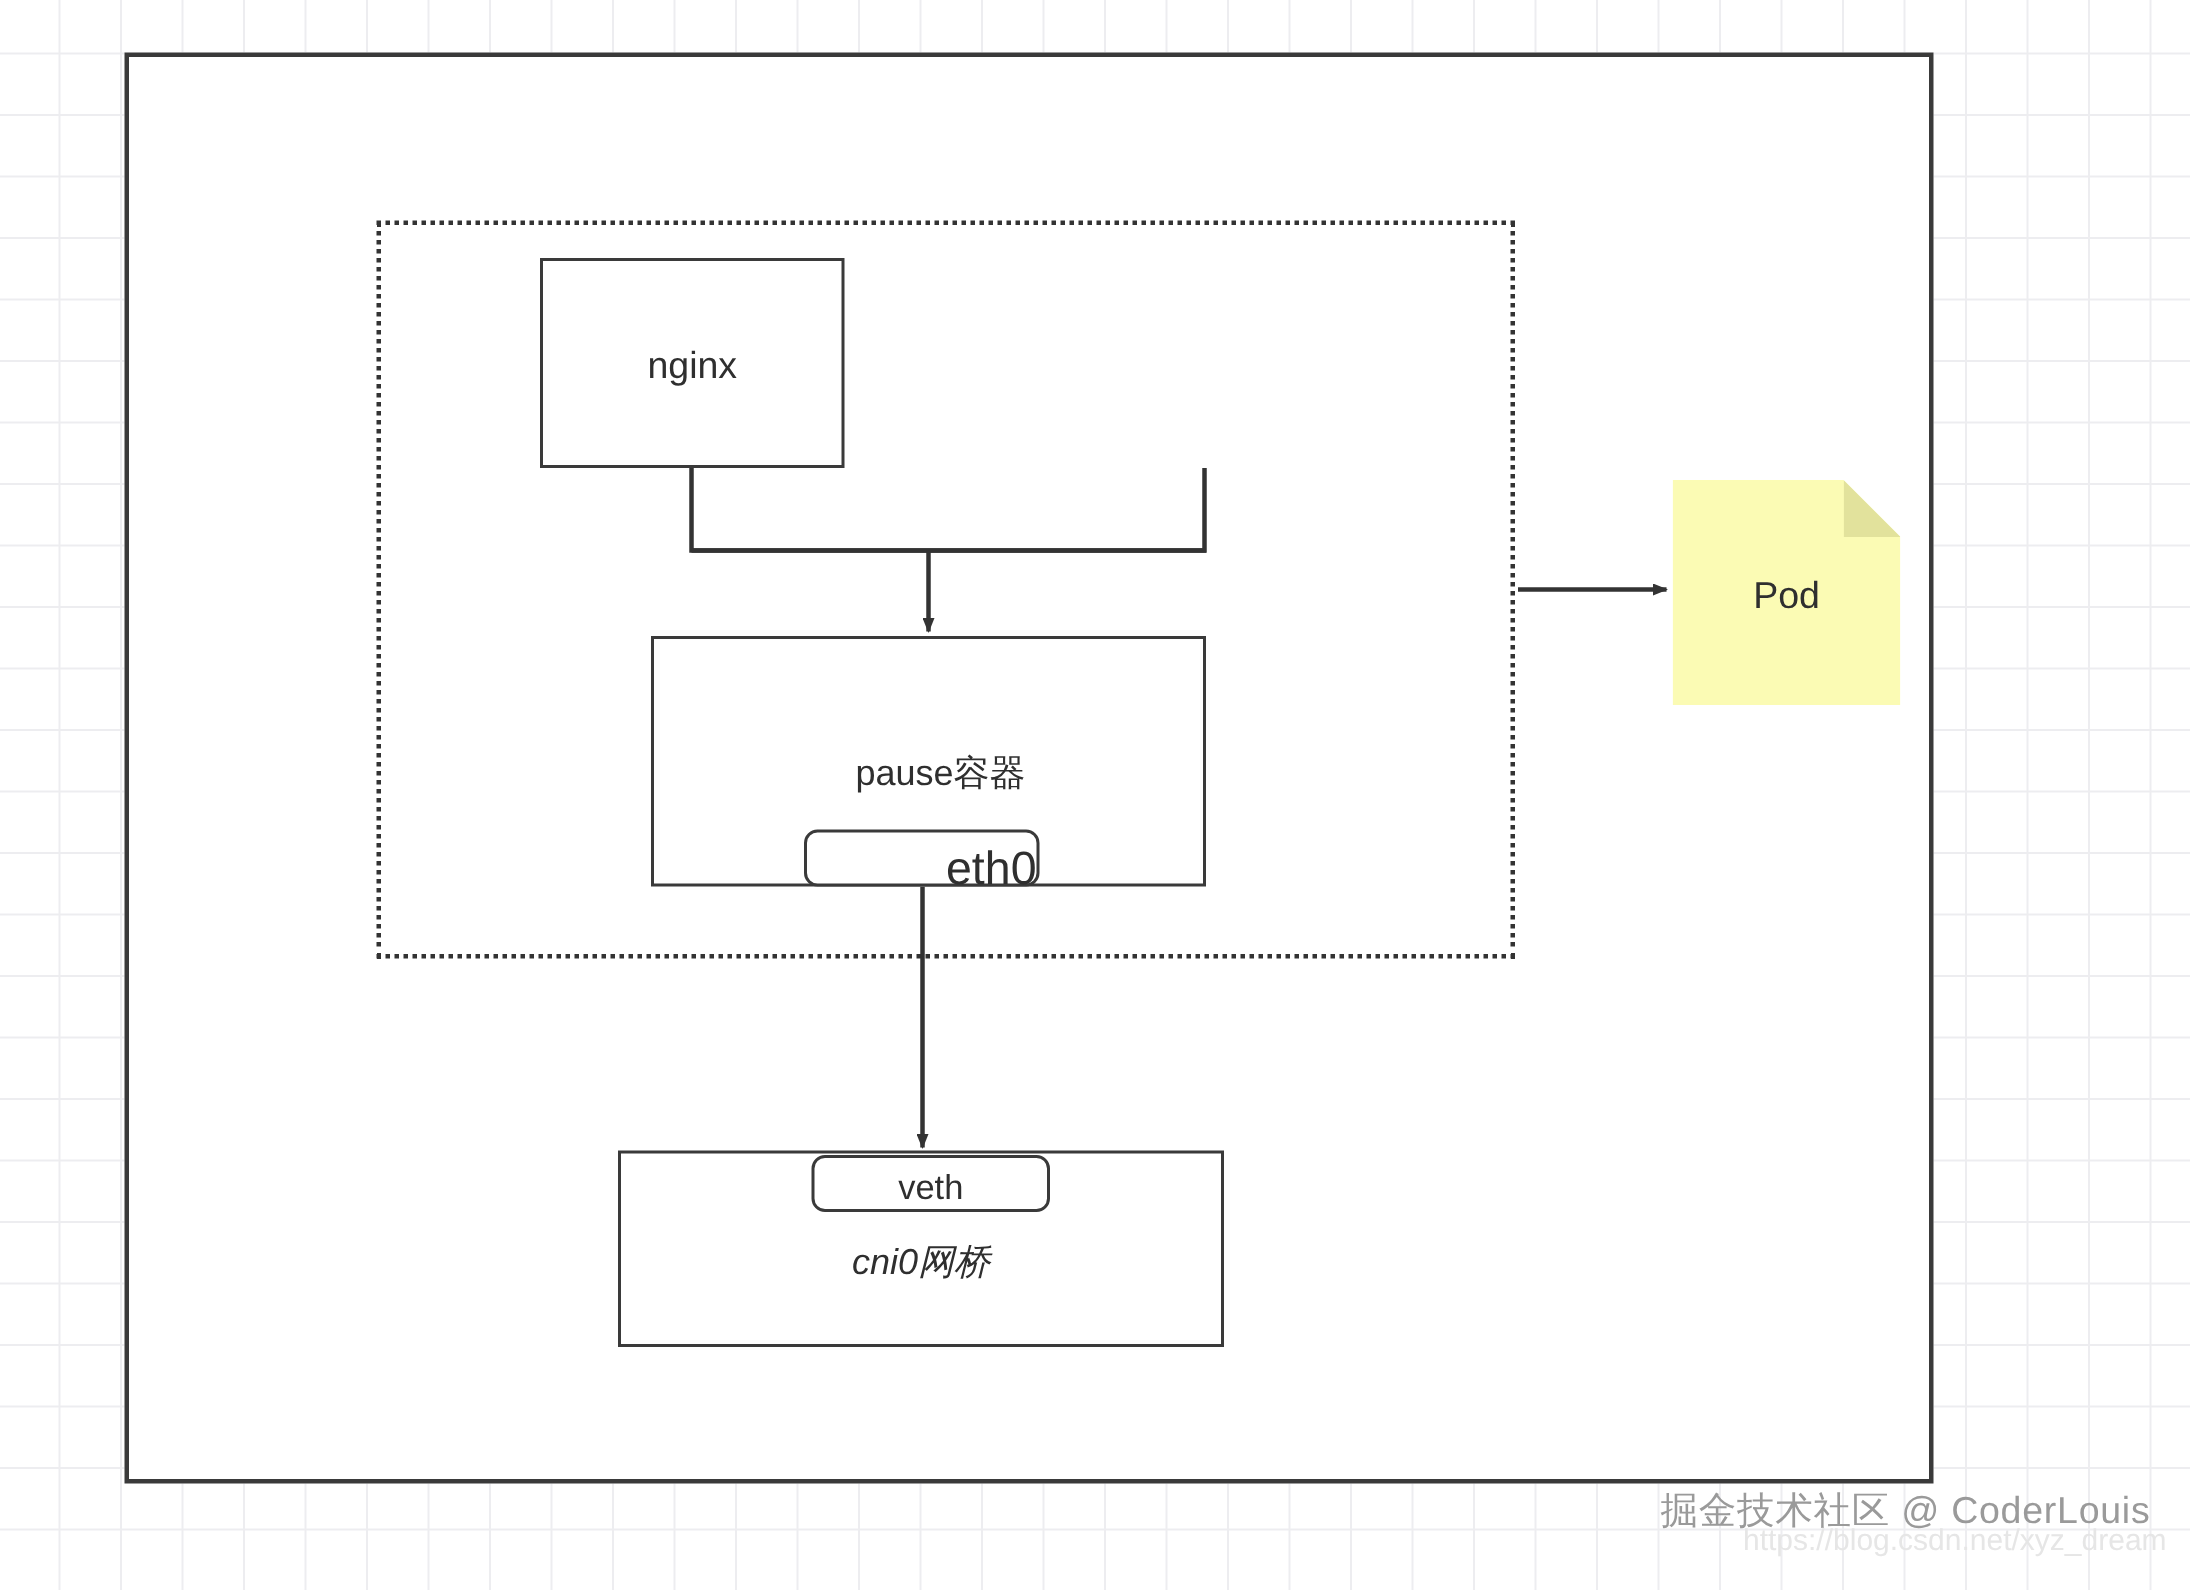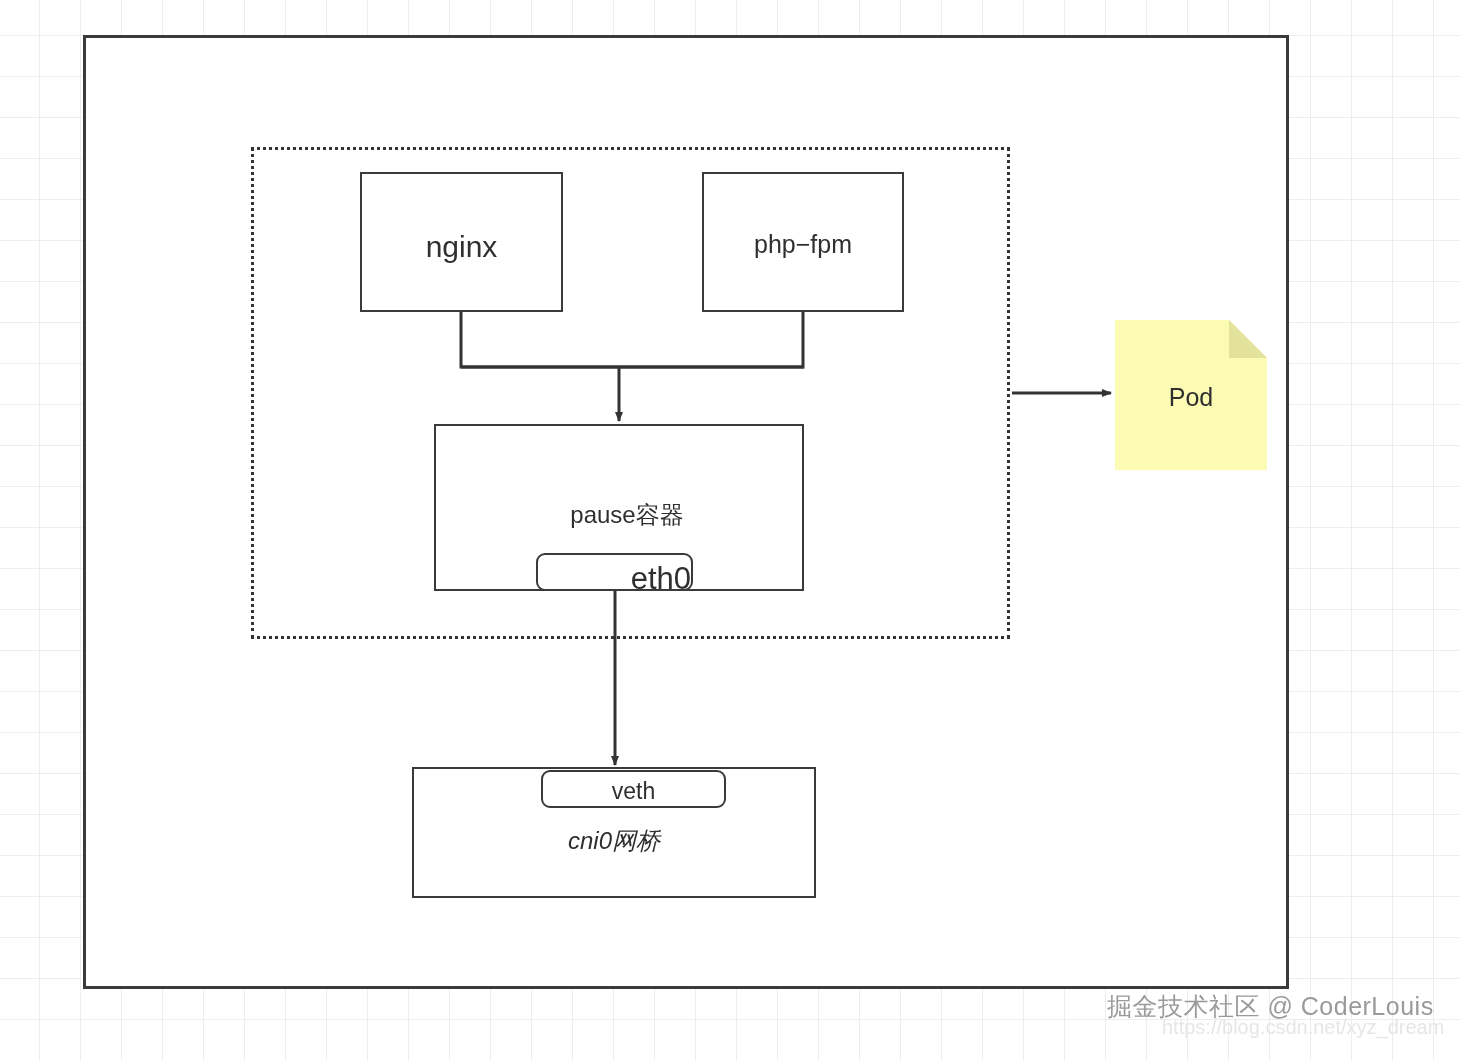--- a/index.html
+++ b/index.html
@@ -64,21 +64,21 @@
     box-sizing: border-box;
     border: 3px dotted #333333;
     background: transparent;
   }
   #nginx-box {
     left: 360px;
     top: 172px;
     width: 203px;
     height: 140px;
   }
-  #nginx-box .node-label { top: 56px; font-size: 30px; }
+  #nginx-box .node-label { top: 56px; font-size: 25px; }
   #phpfpm-box {
     left: 702px;
     top: 172px;
     width: 202px;
     height: 140px;
   }
   #phpfpm-box .node-label { top: 56px; font-size: 25px; }
   #pause-box {
     left: 434px;
     top: 424px;
@@ -100,21 +100,21 @@
     left: 412px;
     top: 767px;
     width: 404px;
     height: 131px;
     border-width: 2.5px;
   }
   #cni0-box .node-label { top: 56px; font-size: 24px; font-style: italic; }
   #veth-box {
     left: 541px;
     top: 770px;
-    width: 185px;
+    width: 159px;
     height: 38px;
     border-radius: 9px;
     border-width: 2.5px;
     z-index: 6;
     padding-left: 15px;
   }
   #veth-box .node-label { top: 6px; font-size: 23px; }
   #pod-note {
     position: absolute;
     left: 1115px;
@@ -192,23 +192,20 @@
 
     <path d="M615,591 L615,765" fill="none" stroke="#333333" stroke-width="3" marker-end="url(#arrowhead)"></path>
 
     <path d="M1012,393 L1111,393" fill="none" stroke="#333333" stroke-width="3" marker-end="url(#arrowhead)"></path>
   </svg>
 
   <div class="node" id="nginx-box">
     <span class="node-label">nginx</span>
   </div>
 
-  <div class="node" id="phpfpm-box">
-    <span class="node-label">php−fpm</span>
-  </div>
 
   <div class="node" id="pause-box">
     <span class="node-label">pause容器</span>
   </div>
 
   <div class="node" id="eth0-box">
     <span class="node-label">eth0</span>
   </div>
 
   <div class="node" id="cni0-box">

